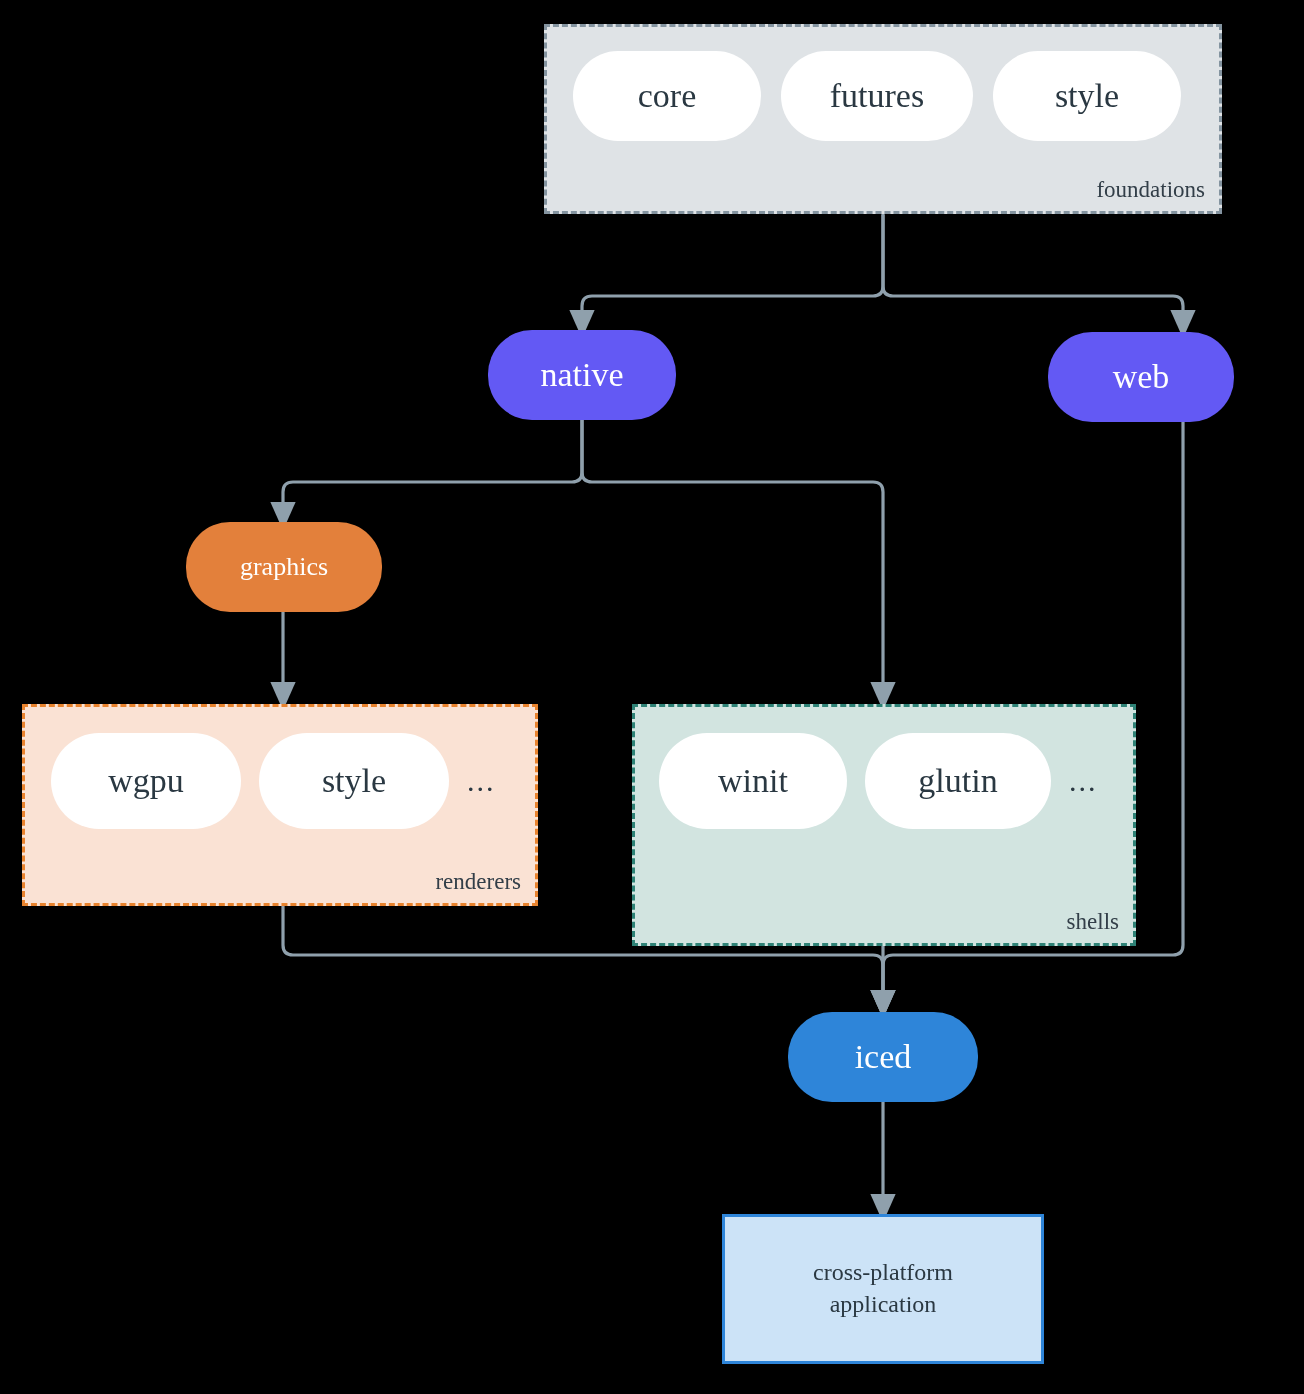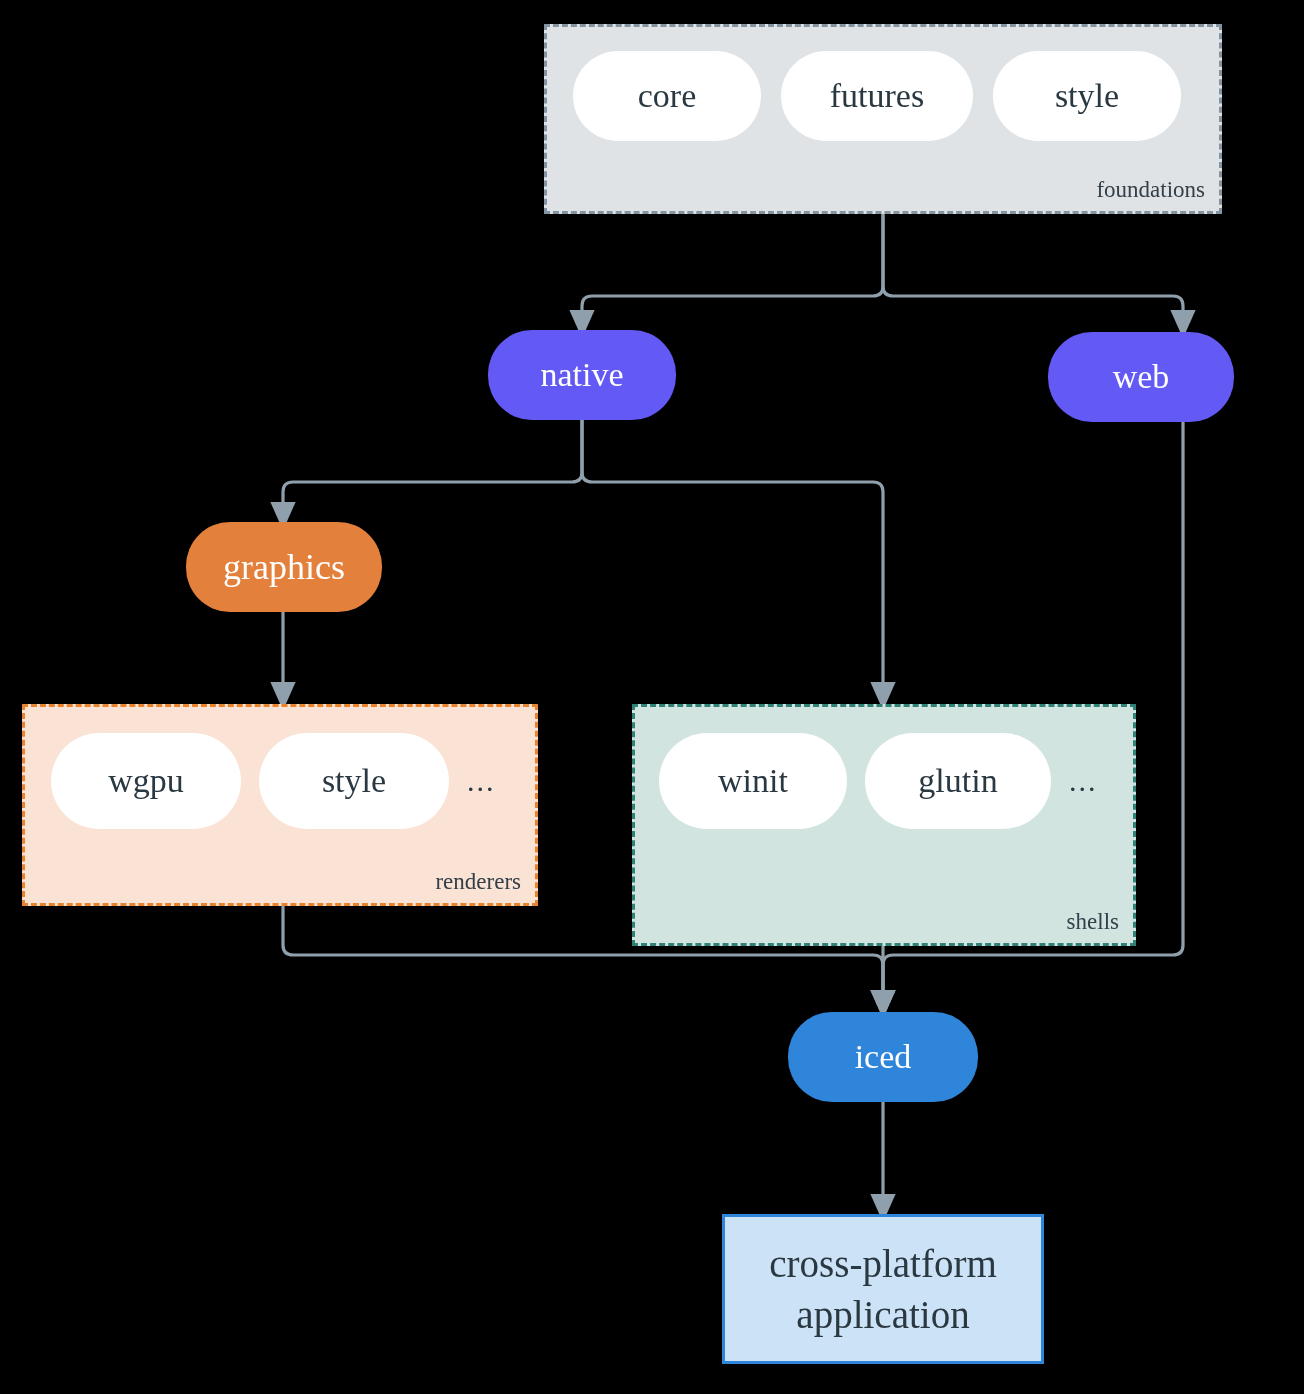--- a/index.html
+++ b/index.html
@@ -124,21 +124,21 @@
       <div class="pill" style="width:192px; height:90px; font-size:34px;">futures</div>
       <div class="pill" style="width:188px; height:90px; font-size:34px;">style</div>
     </div>
     <div class="cluster-label">foundations</div>
   </div>
 
   <div class="node" style="left:488px; top:330px; width:188px; height:90px; background:#6359F4; font-size:34px;">native</div>
 
   <div class="node" style="left:1048px; top:332px; width:186px; height:90px; background:#6359F4; font-size:34px;">web</div>
 
-  <div class="node" style="left:186px; top:522px; width:196px; height:90px; background:#E3803B; font-size:36px;">graphics</div>
+  <div class="node" style="left:186px; top:522px; width:196px; height:90px; background:#E3803B; font-size:26px;">graphics</div>
 
   <div class="cluster" style="left:22px; top:704px; width:516px; height:202px; background:#FAE2D4; border-color:#E8832E;padding-left:24px;">
     <div class="pills" style="top:26px; padding-left:26px; gap:18px;">
       <div class="pill" style="width:190px; height:96px; font-size:34px;">wgpu</div>
       <div class="pill" style="width:190px; height:96px; font-size:34px;">style</div>
       <div class="ellipsis">...</div>
     </div>
     <div class="cluster-label">renderers</div>
   </div>
 
@@ -146,18 +146,18 @@
     <div class="pills" style="top:26px; padding-left:24px; gap:18px;">
       <div class="pill" style="width:188px; height:96px; font-size:34px;">winit</div>
       <div class="pill" style="width:186px; height:96px; font-size:34px;">glutin</div>
       <div class="ellipsis">...</div>
     </div>
     <div class="cluster-label">shells</div>
   </div>
 
   <div class="node" style="left:788px; top:1012px; width:190px; height:90px; background:#2E85D9; font-size:34px;">iced</div>
 
-  <div class="rectnode" style="left:722px; top:1214px; width:322px; height:150px; background:#CCE3F7; border:3px solid #2E85D9; font-size:39px; color:#2A3842;">
+  <div class="rectnode" style="left:722px; top:1214px; width:322px; height:150px; background:#CCE3F7; border:3px solid #2E85D9; font-size:24px; color:#2A3842;">
     <span>cross-platform</span>
     <span>application</span>
   </div>
 
 </div>
 
 </body></html>

